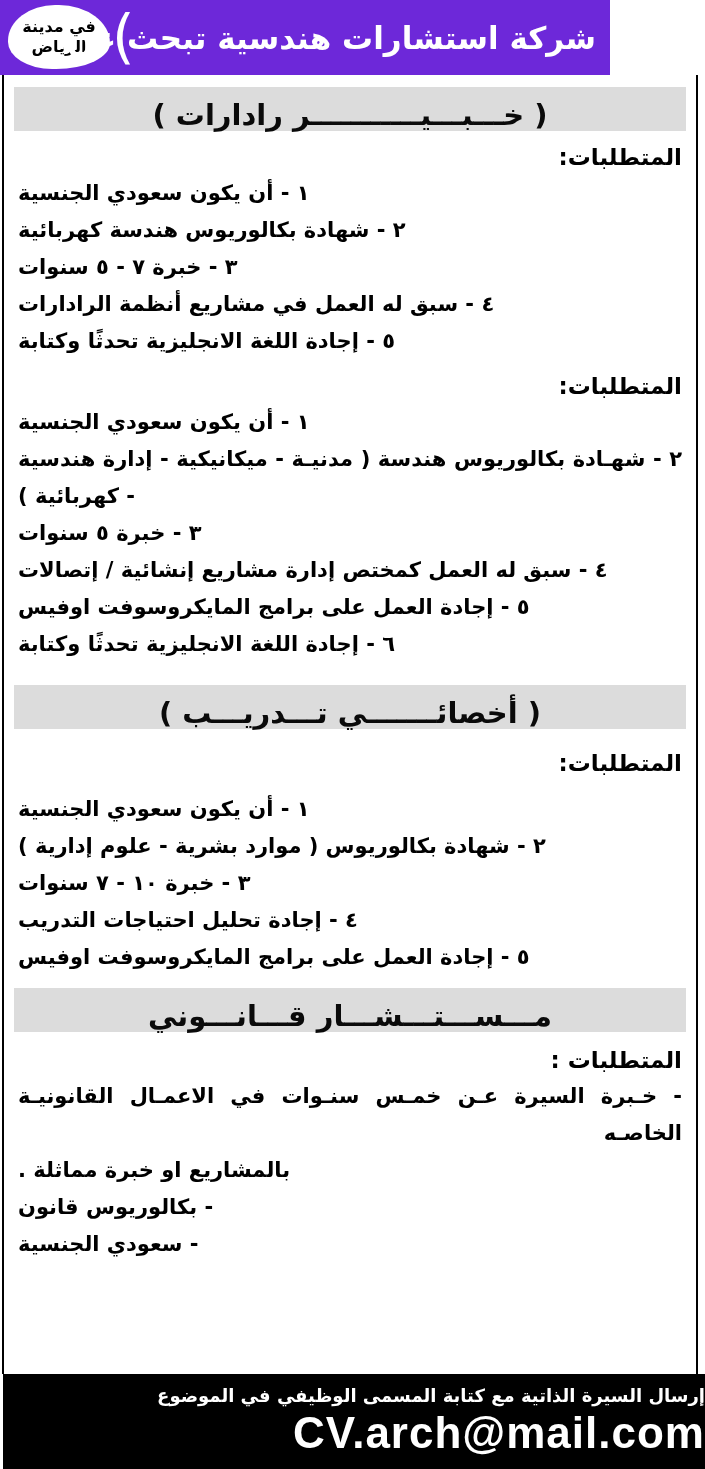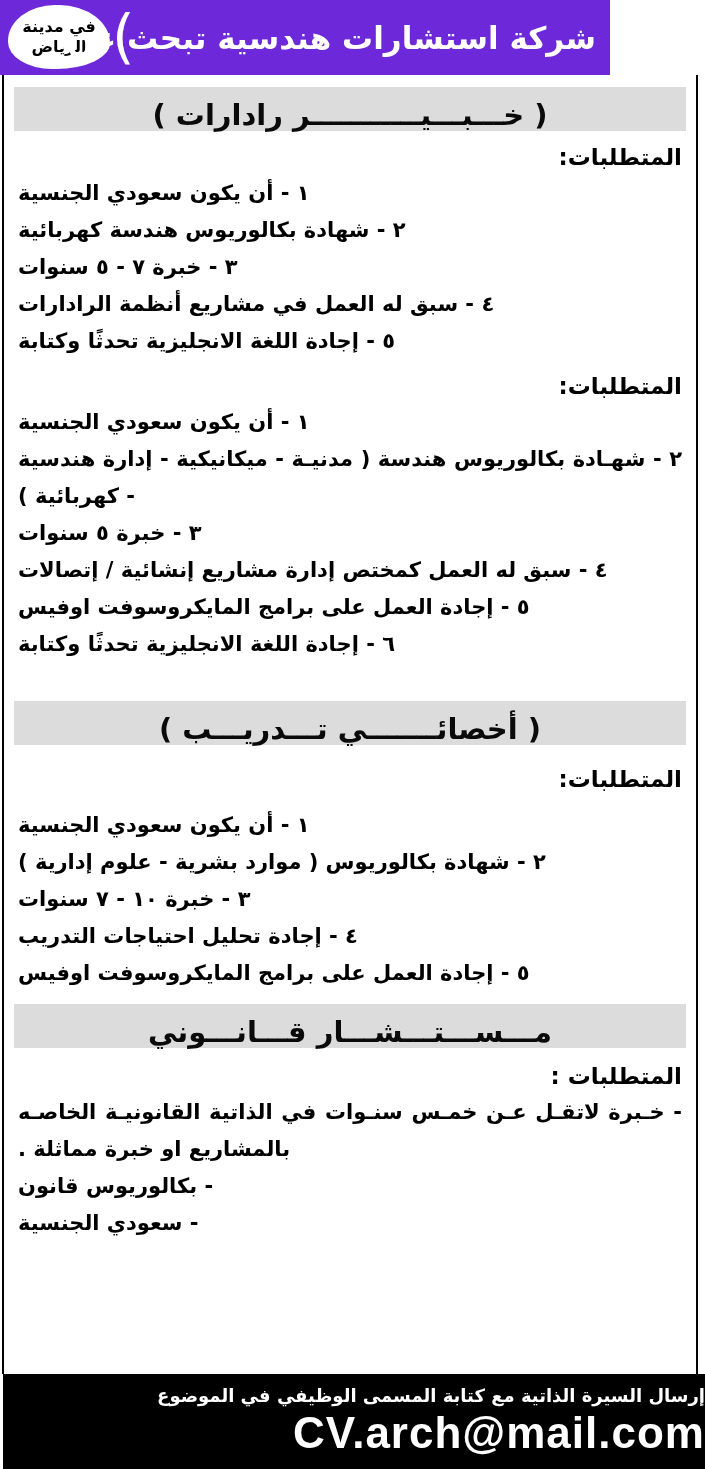--- a/index.html
+++ b/index.html
@@ -82,21 +82,21 @@
     margin: 12px 10px 0 10px;
     background: #dcdcdc;
     text-align: center;
     line-height: 56px;
     font-size: 29px;
     font-weight: 700;
     direction: rtl;
     white-space: nowrap;
     color: #0a0a0a;
   }
-  .tbar.mt22 { margin-top: 38px; }
+  .tbar.mt22 { margin-top: 22px; }
   .req-label {
     direction: rtl;
     text-align: right;
     padding: 0 14px;
     margin-top: 8px;
     font-size: 23px;
     font-weight: 700;
     line-height: 36px;
     margin-left: 28px;
   }
@@ -199,21 +199,21 @@
         <div class="line">٣ - خبرة ١٠ - ٧ سنوات</div>
         <div class="line">٤ - إجادة تحليل احتياجات التدريب</div>
         <div class="line">٥ - إجادة العمل على برامج المايكروسوفت اوفيس</div>
       </div>
     </div>
 
     <div class="section">
       <div class="tbar">مـــســـتـــشـــار قـــانـــوني</div>
       <div class="req-label mt10">المتطلبات :</div>
       <div class="items">
-        <div class="line stretch">- خـبرة لاتقـل عـن خمـس سنـوات في الذاتية القانونيـة الخاصـه</div>
+        <div class="line stretch">- خـبرة السيرة عـن خمـس سنـوات في الاعمـال القانونيـة الخاصـه</div>
         <div class="line cont">بالمشاريع او خبرة مماثلة .</div>
         <div class="line">- بكالوريوس قانون</div>
         <div class="line">- سعودي الجنسية</div>
       </div>
     </div>
 
   </div>
 
   <div class="footer-band">
     <div class="cv-note">إرسال السيرة الذاتية مع كتابة المسمى الوظيفي في الموضوع</div>

